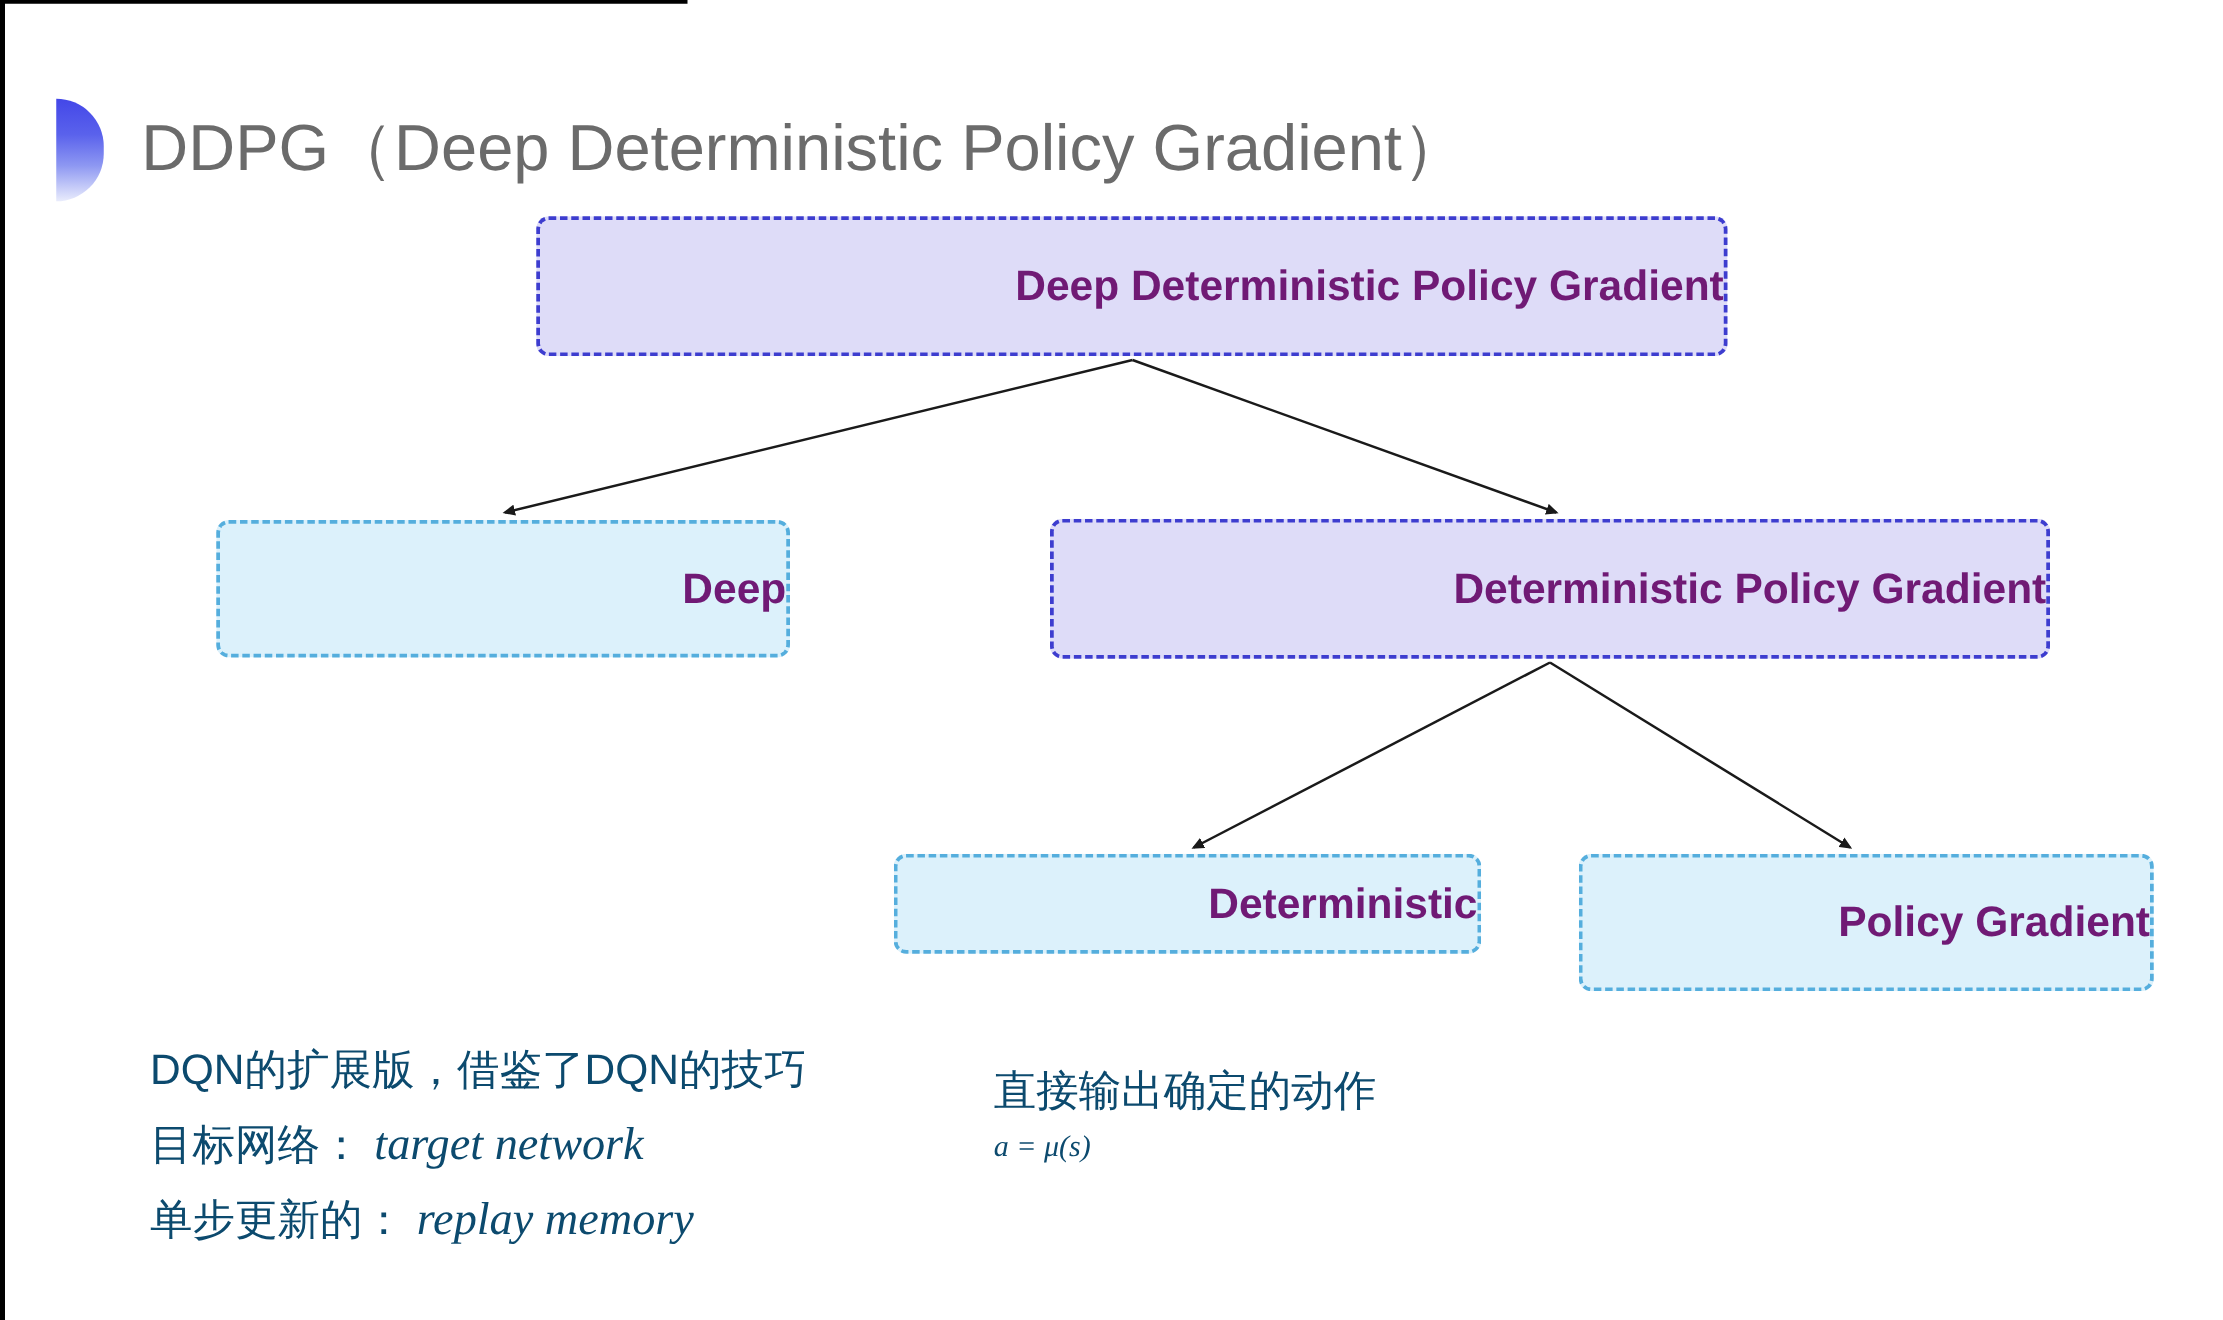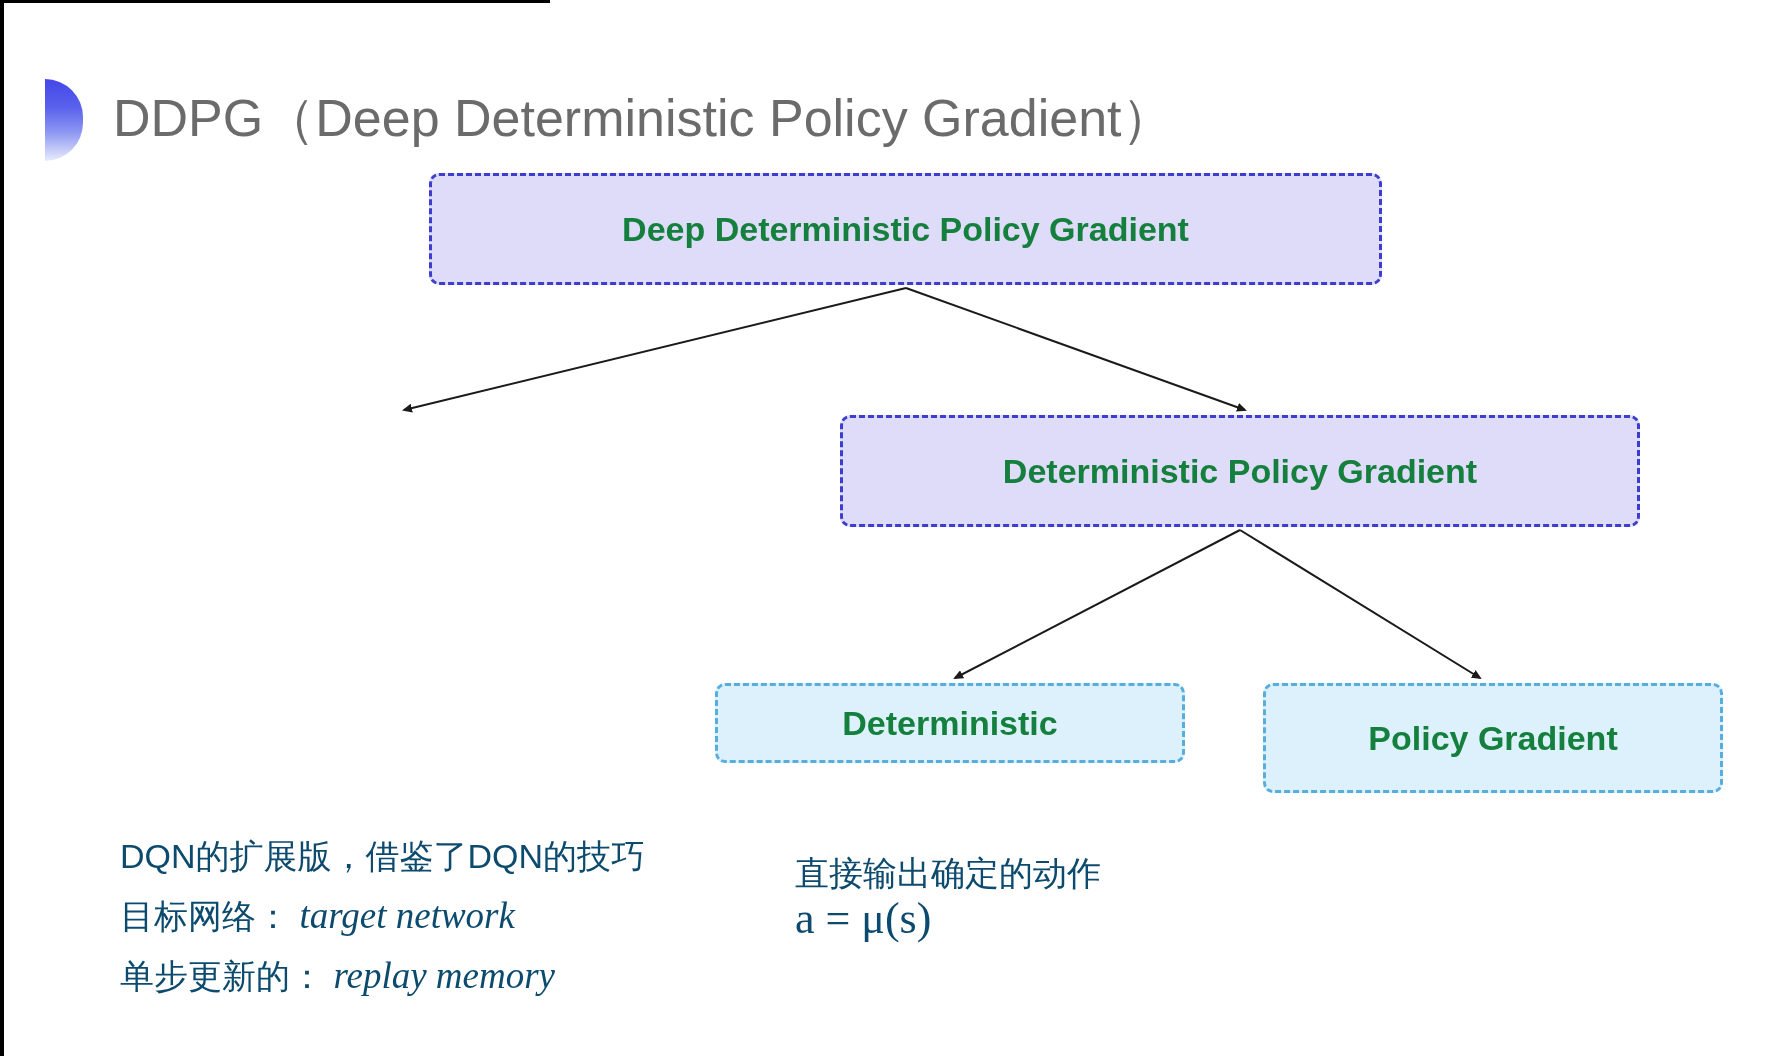--- a/index.html
+++ b/index.html
@@ -17,41 +17,41 @@
     border-radius:0 41px 41px 0 / 0 41px 41px 0;
     background:linear-gradient(to bottom,#4347e8 0%,#5a62ec 35%,#8d97f2 65%,#e9ecfc 100%);
   }
   .page-title{
     position:absolute;left:98px;top:84px;width:1500px;
     font-size:52px;font-weight:500;color:#6b6b6b;letter-spacing:0px;white-space:nowrap;margin-left:15px;
   }
 
   
   .node{
-    position:absolute;display:flex;align-items:center;justify-content:center;
-    border-radius:10px;font-size:34px;font-weight:600;color:#15803d;
+    position:absolute;display:flex;align-items:center;justify-content:flex-end;
+    border-radius:10px;font-size:34px;font-weight:600;color:#701a75;
     box-sizing:border-box;text-align:center;
   }
   .node.lavender{background:#dedcf8;border:3px dashed #3d3dcf;}
   .node.cyan{background:#dcf1fb;border:3px dashed #55aedd;}
   .node-root{left:429px;top:173px;width:953px;height:112px;}
   .node-deep{left:173px;top:416px;width:459px;height:110px;}
   .node-dpg{left:840px;top:415px;width:800px;height:112px;}
   .node-det{left:715px;top:683px;width:470px;height:80px;}
   .node-pg{left:1263px;top:683px;width:460px;height:110px;}
 
   .arrow-layer{position:absolute;left:0;top:0;width:1778px;height:1056px;pointer-events:none;}
 
   
   .note{position:absolute;color:#0c4a6e;text-align:left;}
   .note-deep{left:120px;top:826px;width:620px;font-size:34px;line-height:60px;}
   .note-det{left:795px;top:851px;width:400px;font-size:34px;line-height:45px;}
   .note-pg{left:1290px;top:849px;width:400px;font-size:34px;line-height:45px;}
   .term{font-family:"Liberation Serif", serif;font-style:italic;font-size:37px;}
-  .formula{font-family:"Liberation Serif", serif;font-size:44px;}
+  .formula{font-family:"Liberation Serif", serif;font-style:italic;font-size:24px;}
 </style>
 </head>
 <body>
 
 <div class="canvas">
 
   <div class="edge-bar edge-left"></div>
   <div class="edge-bar edge-top"></div>
 
   <div class="title-bullet"></div>
@@ -66,20 +66,23 @@
     <line x1="906" y1="288" x2="404" y2="410" stroke="#1a1a1a" stroke-width="2" marker-end="url(#ah)"></line>
     <line x1="906" y1="288" x2="1245" y2="410" stroke="#1a1a1a" stroke-width="2" marker-end="url(#ah)"></line>
     <line x1="1240" y1="530" x2="955" y2="678" stroke="#1a1a1a" stroke-width="2" marker-end="url(#ah)"></line>
     <line x1="1240" y1="530" x2="1480" y2="678" stroke="#1a1a1a" stroke-width="2" marker-end="url(#ah)"></line>
   </svg>
 
   <div class="node lavender node-root">
     <span>Deep Deterministic Policy Gradient</span>
   </div>
 
+  <div class="node cyan node-deep">
+    <span>Deep</span>
+  </div>
 
   <div class="node lavender node-dpg">
     <span>Deterministic Policy Gradient</span>
   </div>
 
   <div class="node cyan node-det">
     <span>Deterministic</span>
   </div>
 
   <div class="node cyan node-pg">

